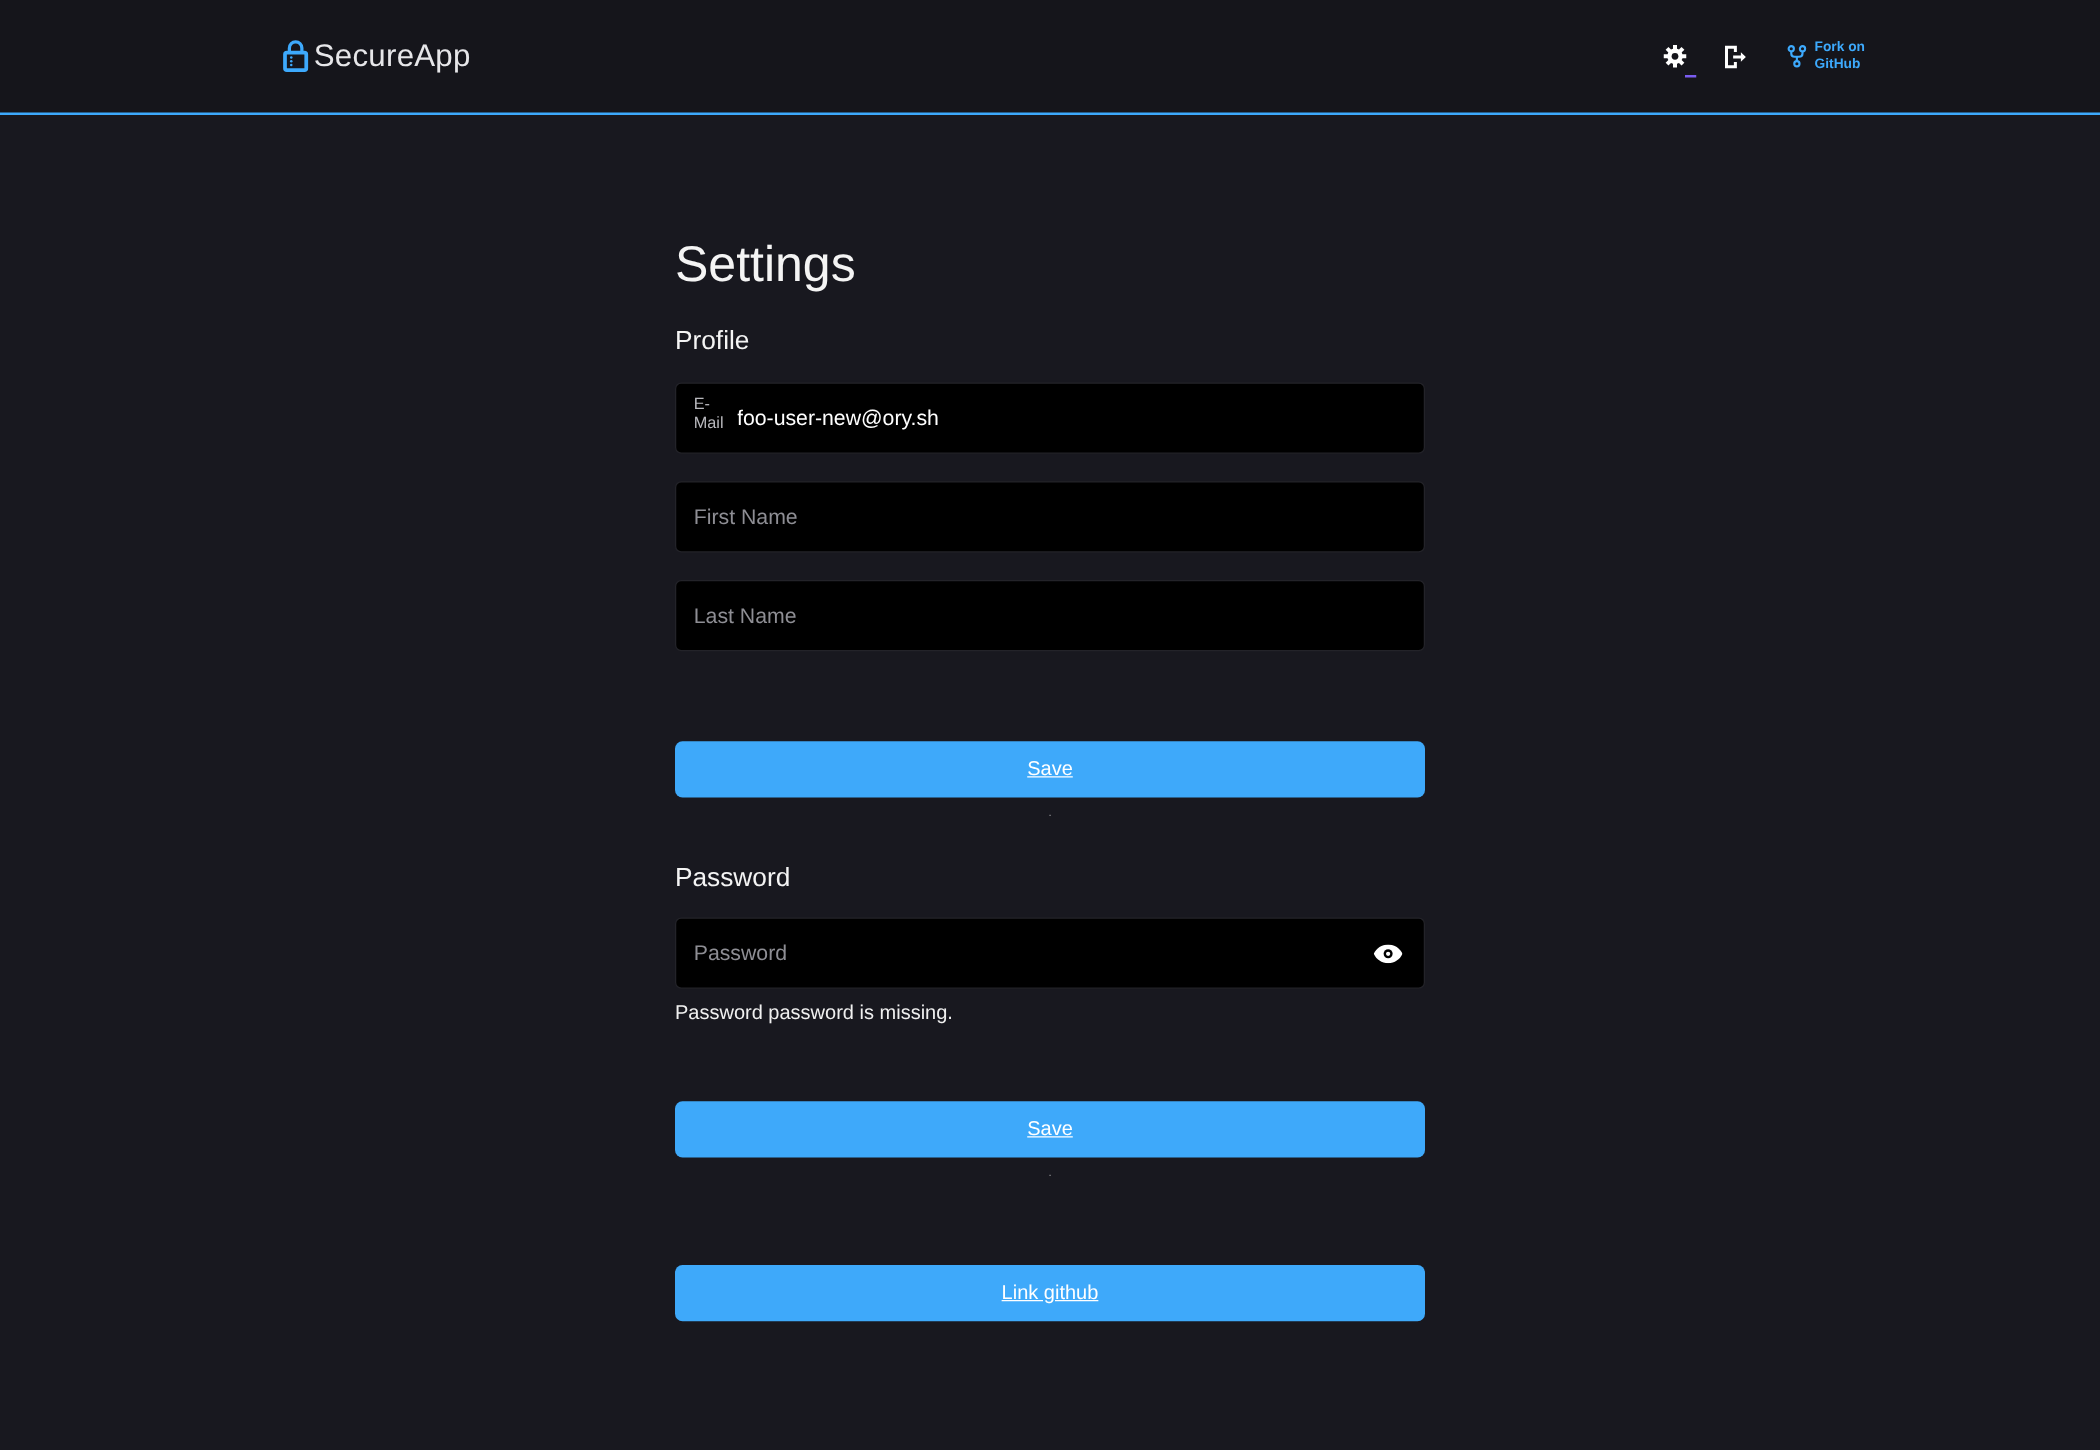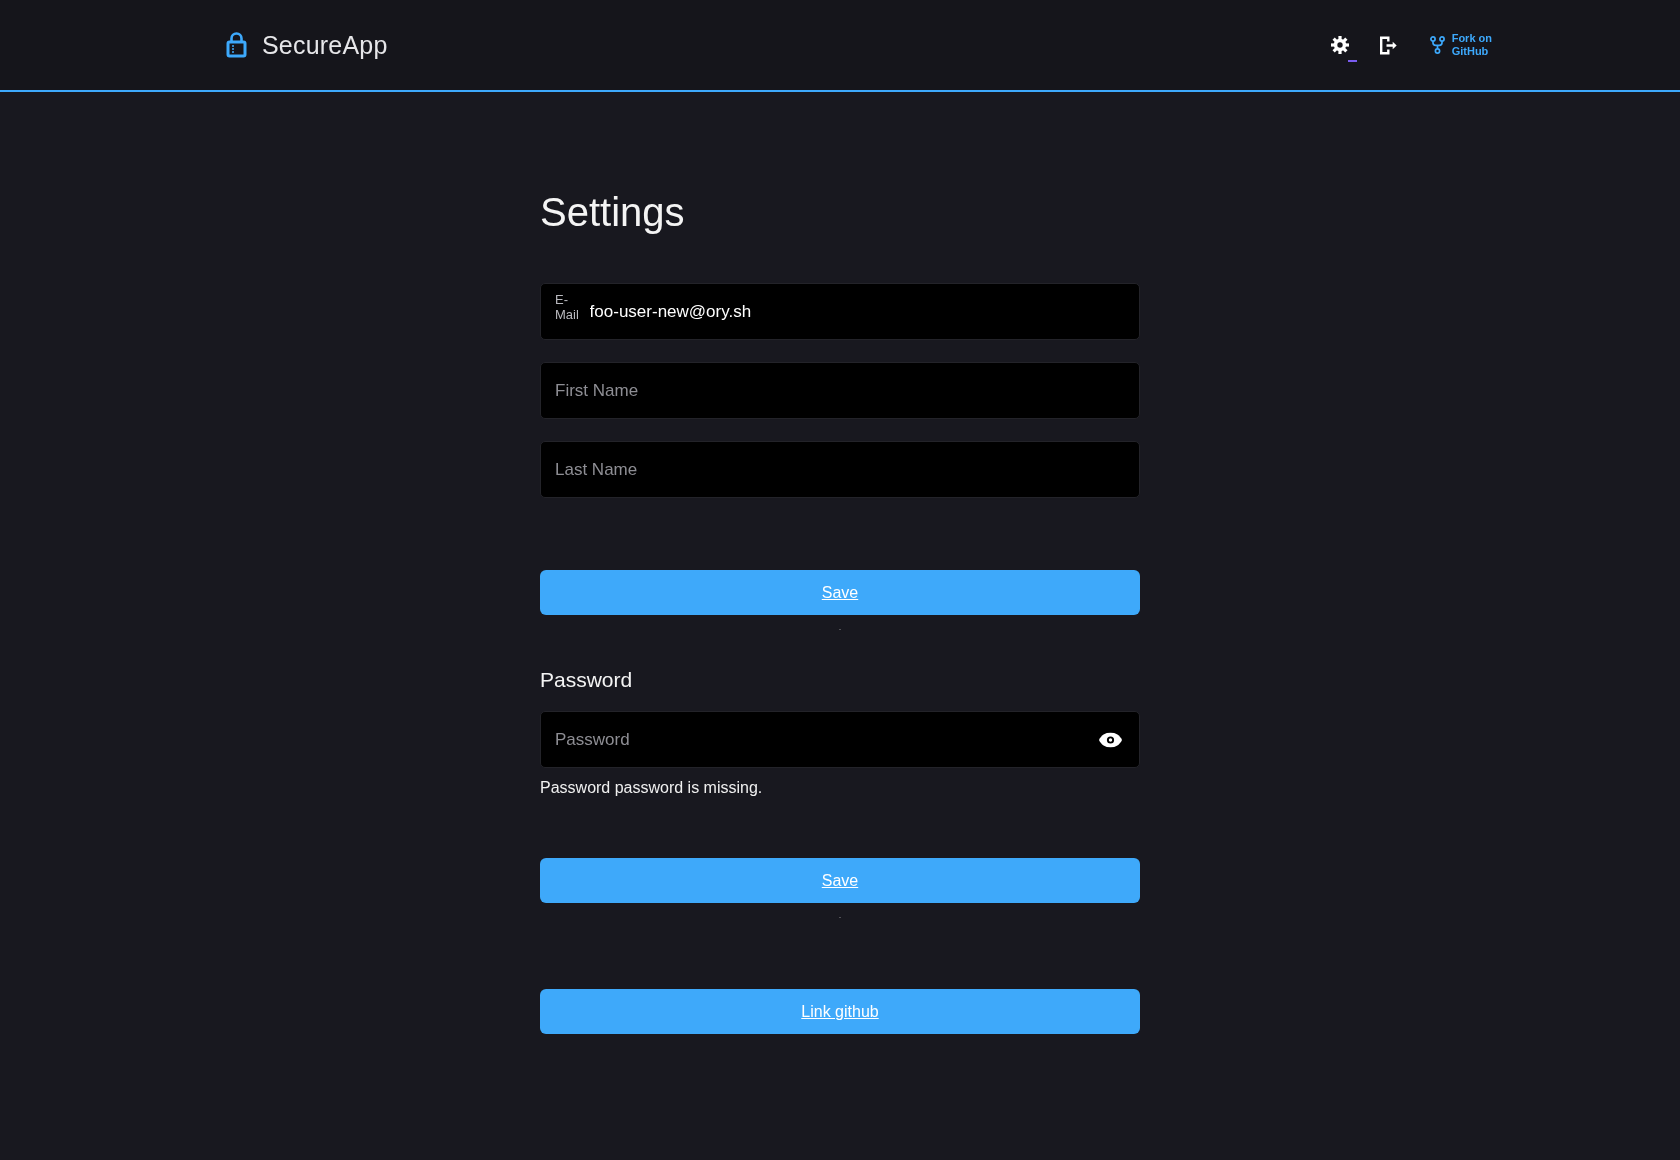--- a/index.html
+++ b/index.html
@@ -15,21 +15,21 @@
     height: 92px;
     background: #15151b;
     border-bottom: 2px solid #3da9fc;
     display: flex;
     align-items: center;
     padding: 0 188px 0 225px;
   }
   .brand {
     display: flex;
     align-items: center;
-    gap: 14px;
+    gap: 3px;
     cursor: pointer;
   }
   .brand-name {
     font-size: 25px;
     color: #e6e6e9;
     letter-spacing: 0.2px;
   }
   .header-actions {
     margin-left: auto;
     display: flex;
@@ -73,21 +73,21 @@
   .main {
     width: 600px;
     margin: 0 auto;
     padding-top: 95px;
   }
   .page-title {
     font-size: 40px;
     font-weight: 400;
     color: #f4f4f4;
     line-height: 50px;
-    margin-bottom: 46px;
+    margin-bottom: 23px;
   }
   .section-heading {
     font-size: 21px;
     font-weight: 400;
     color: #f4f4f4;
     line-height: 26px;
   }
 
   
   .field-box {
@@ -242,20 +242,21 @@
         <span style="display:block">GitHub</span>
       </span>
     </a>
   </div>
 </header>
 
 <main class="main">
   <h1 class="page-title">Settings</h1>
 
   <section>
+    <h2 class="section-heading">Profile</h2>
 
     <div class="field-box email-box">
       <label class="field-label">E-Mail</label>
       <input class="bare-input" type="email" value="foo-user-new@ory.sh" style="">
     </div>
 
     <input class="field-box text-input" type="text" placeholder="First Name" style="">
 
     <input class="field-box text-input" type="text" placeholder="Last Name" style="">
 

